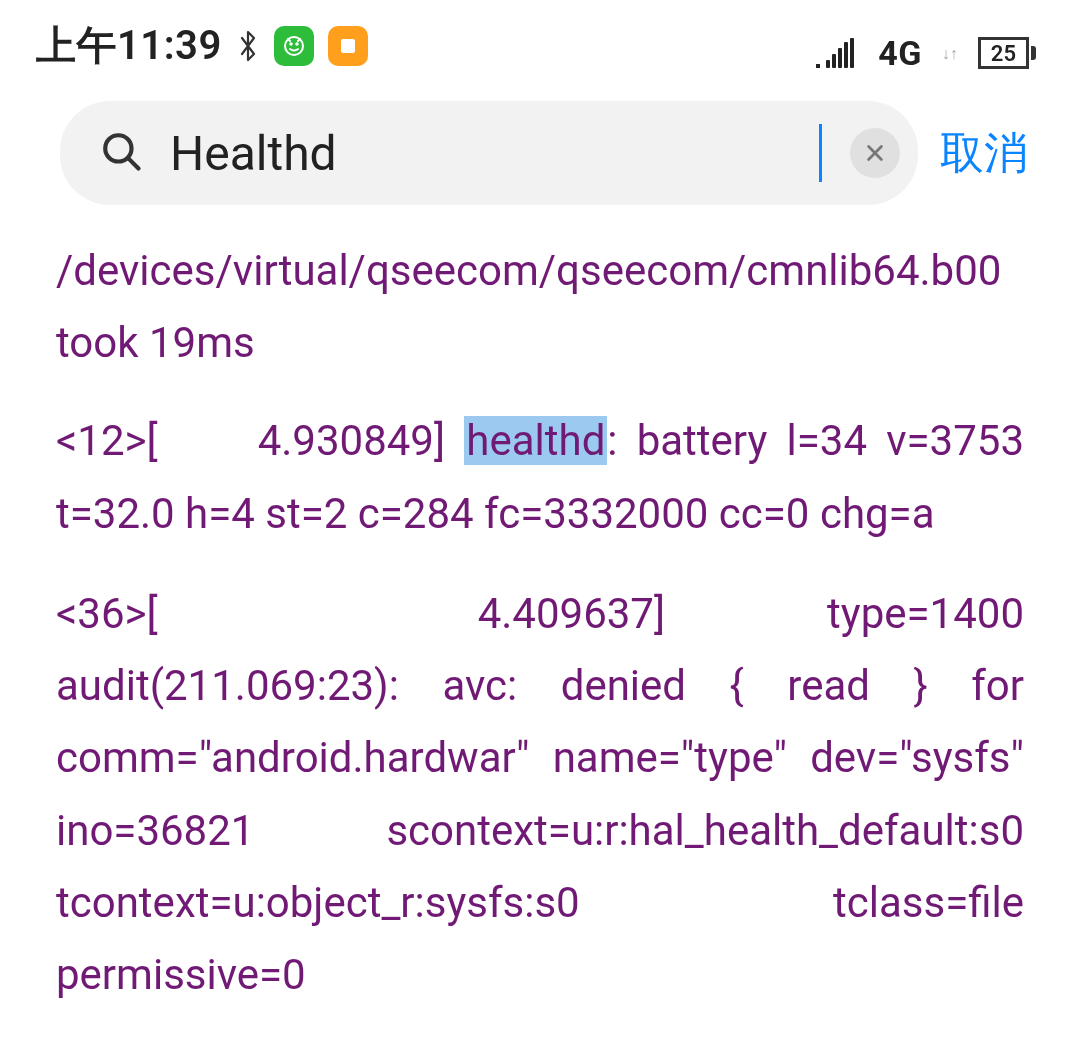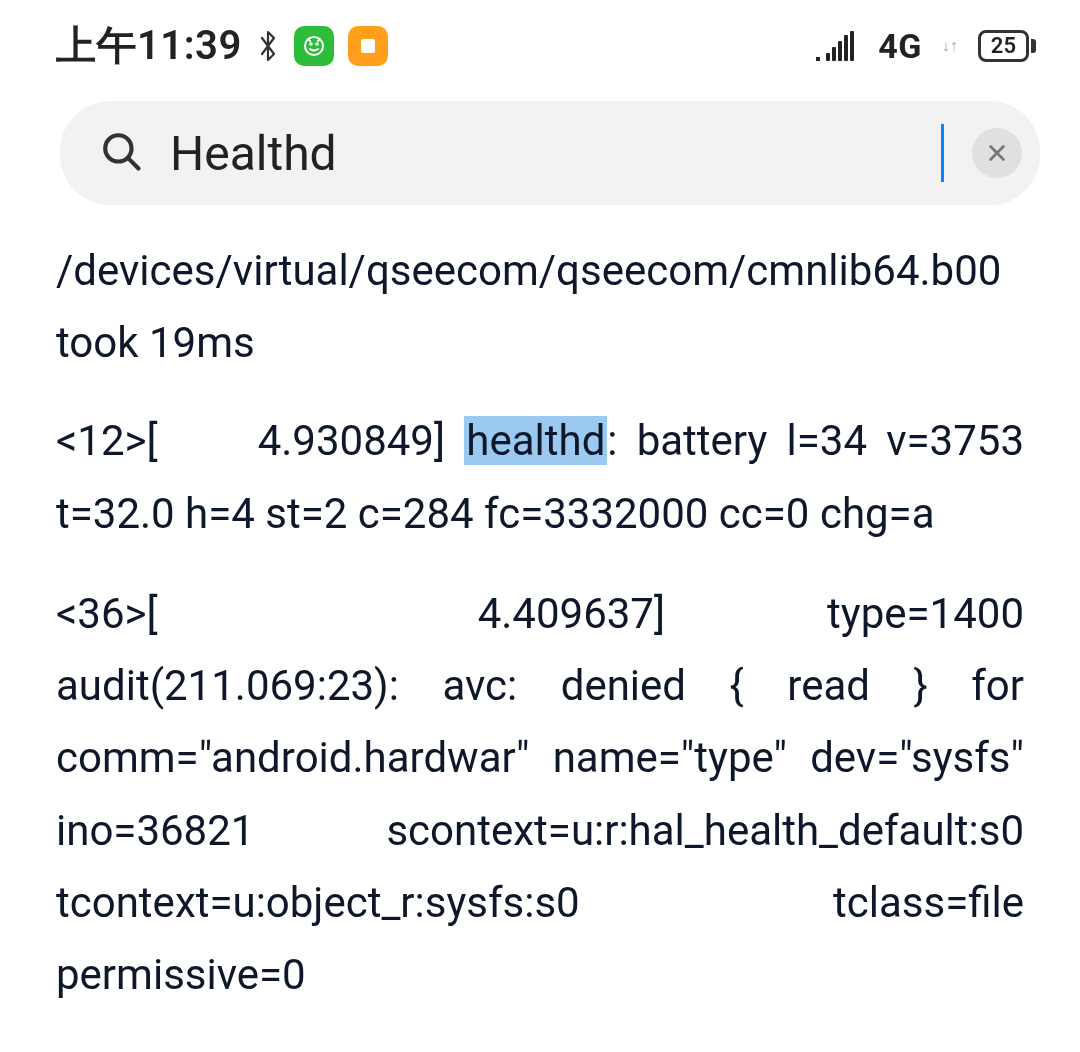--- a/index.html
+++ b/index.html
@@ -1,48 +1,48 @@
 <!DOCTYPE html>
 <html><head>
 <meta charset="utf-8">
 <style>
   * { box-sizing: border-box; margin: 0; padding: 0; }
   html, body { width: 1080px; height: 1052px; background: #ffffff; font-family: -apple-system, "Segoe UI", Roboto, "Helvetica Neue", Arial, sans-serif; color: #222; }
   
-  .status-bar { display: flex; align-items: center; justify-content: space-between; padding: 18px 44px 10px 56px; }
+  .status-bar { display: flex; align-items: flex-end; justify-content: space-between; padding: 18px 44px 10px 36px; }
   .status-left { display: flex; align-items: center; gap: 14px; }
   .status-time { font-size: 40px; font-weight: 600; letter-spacing: .5px; }
   .bt-icon { width: 24px; height: 40px; }
   .app-icon { width: 40px; height: 40px; border-radius: 10px; display: flex; align-items: center; justify-content: center; }
   .app-icon.green { background: #2dbd3a; }
   .app-icon.orange { background: #ff9f1c; }
   .app-icon svg { width: 24px; height: 24px; }
   .status-right { display: flex; align-items: center; gap: 20px; }
   .sig-4g { font-size: 34px; font-weight: 700; letter-spacing: .5px; }
   .sig-arrows { font-size: 16px; opacity: .4; }
   .battery { display: flex; align-items: center; gap: 0; }
-  .battery-box { border: 3px solid #333; border-radius: 8px; padding: 0 10px; height: 32px; display: flex; align-items: center; font-size: 22px; font-weight: 600; }
+  .battery-box { border: 3px solid #333; border-radius: 0; padding: 0 10px; height: 32px; display: flex; align-items: center; font-size: 22px; font-weight: 600; }
   .battery-tip { width: 5px; height: 14px; background: #333; border-radius: 0 3px 3px 0; margin-left: 2px; }
   .signal-bars { display: flex; align-items: flex-end; gap: 2px; height: 30px; padding-right: 4px; }
   .signal-bars span { width: 4px; background: #222; border-radius: 1px; }
   .signal-bars .dots { display: flex; gap: 2px; margin-right: 4px; }
   .signal-bars .dots i { width: 4px; height: 4px; background: #222; border-radius: 1px; display: block; }
   
   .search-row { display: flex; align-items: center; gap: 22px; padding: 18px 40px 14px 60px; }
   .search-field { flex: 1; background: #f2f2f2; border-radius: 50px; height: 104px; display: flex; align-items: center; padding: 0 18px 0 40px; gap: 28px; }
   .search-icon svg { width: 42px; height: 42px; }
   .search-input-wrap { flex: 1; position: relative; display: flex; align-items: center; }
   .search-input { flex: 1; border: none; outline: none; background: transparent; font-size: 48px; font-weight: 400; color: #222; }
   .caret { width: 3px; height: 58px; background: #0a84ff; margin-left: -2px; }
   .clear-btn { width: 50px; height: 50px; border-radius: 25px; background: #e0e0e0; display: flex; align-items: center; justify-content: center; }
   .clear-btn svg { width: 22px; height: 22px; }
   .cancel-btn { font-size: 44px; font-weight: 500; color: #0a84ff; padding-right: 12px; }
   
   .log-content { padding: 12px 56px 0 56px; }
-  .log-entry { font-size: 42px; line-height: 1.72; color: #0f172a; margin-bottom: 28px; text-align: justify; text-justify: inter-word; word-break: break-word; }
+  .log-entry { font-size: 42px; line-height: 1.72; color: #701a75; margin-bottom: 28px; text-align: justify; text-justify: inter-word; word-break: break-word; }
   .log-entry.first { margin-top: 4px; margin-bottom: 26px; }
   .hl { background: #9cc9f0; padding: 0 2px; }
   .gap-sm { display:inline-block; width: 100px; }
   .gap-lg { display:inline-block; width: 320px; }
 </style>
 </head>
 <body>
 
 <div class="status-bar">
   <div class="status-left">
@@ -100,20 +100,21 @@
       <span class="search-input">Healthd</span>
       <span class="caret"></span>
     </span>
     <span class="clear-btn">
       <svg viewBox="0 0 24 24" stroke="#777" stroke-width="3" stroke-linecap="round">
         <line x1="5" y1="5" x2="19" y2="19"></line>
         <line x1="19" y1="5" x2="5" y2="19"></line>
       </svg>
     </span>
   </div>
+  <span class="cancel-btn">取消</span>
 </div>
 
 <div class="log-content">
   <div class="log-entry first" style="text-align:left">/devices/virtual/qseecom/qseecom/cmnlib64.b00 took 19ms</div>
 
   <div class="log-entry">
     <span>&lt;12&gt;[</span><span class="gap-sm"></span><span>4.930849] </span><span class="hl">healthd</span><span>: battery l=34 v=3753 t=32.0 h=4 st=2 c=284 fc=3332000 cc=0 chg=a</span>
   </div>
 
   <div class="log-entry">

